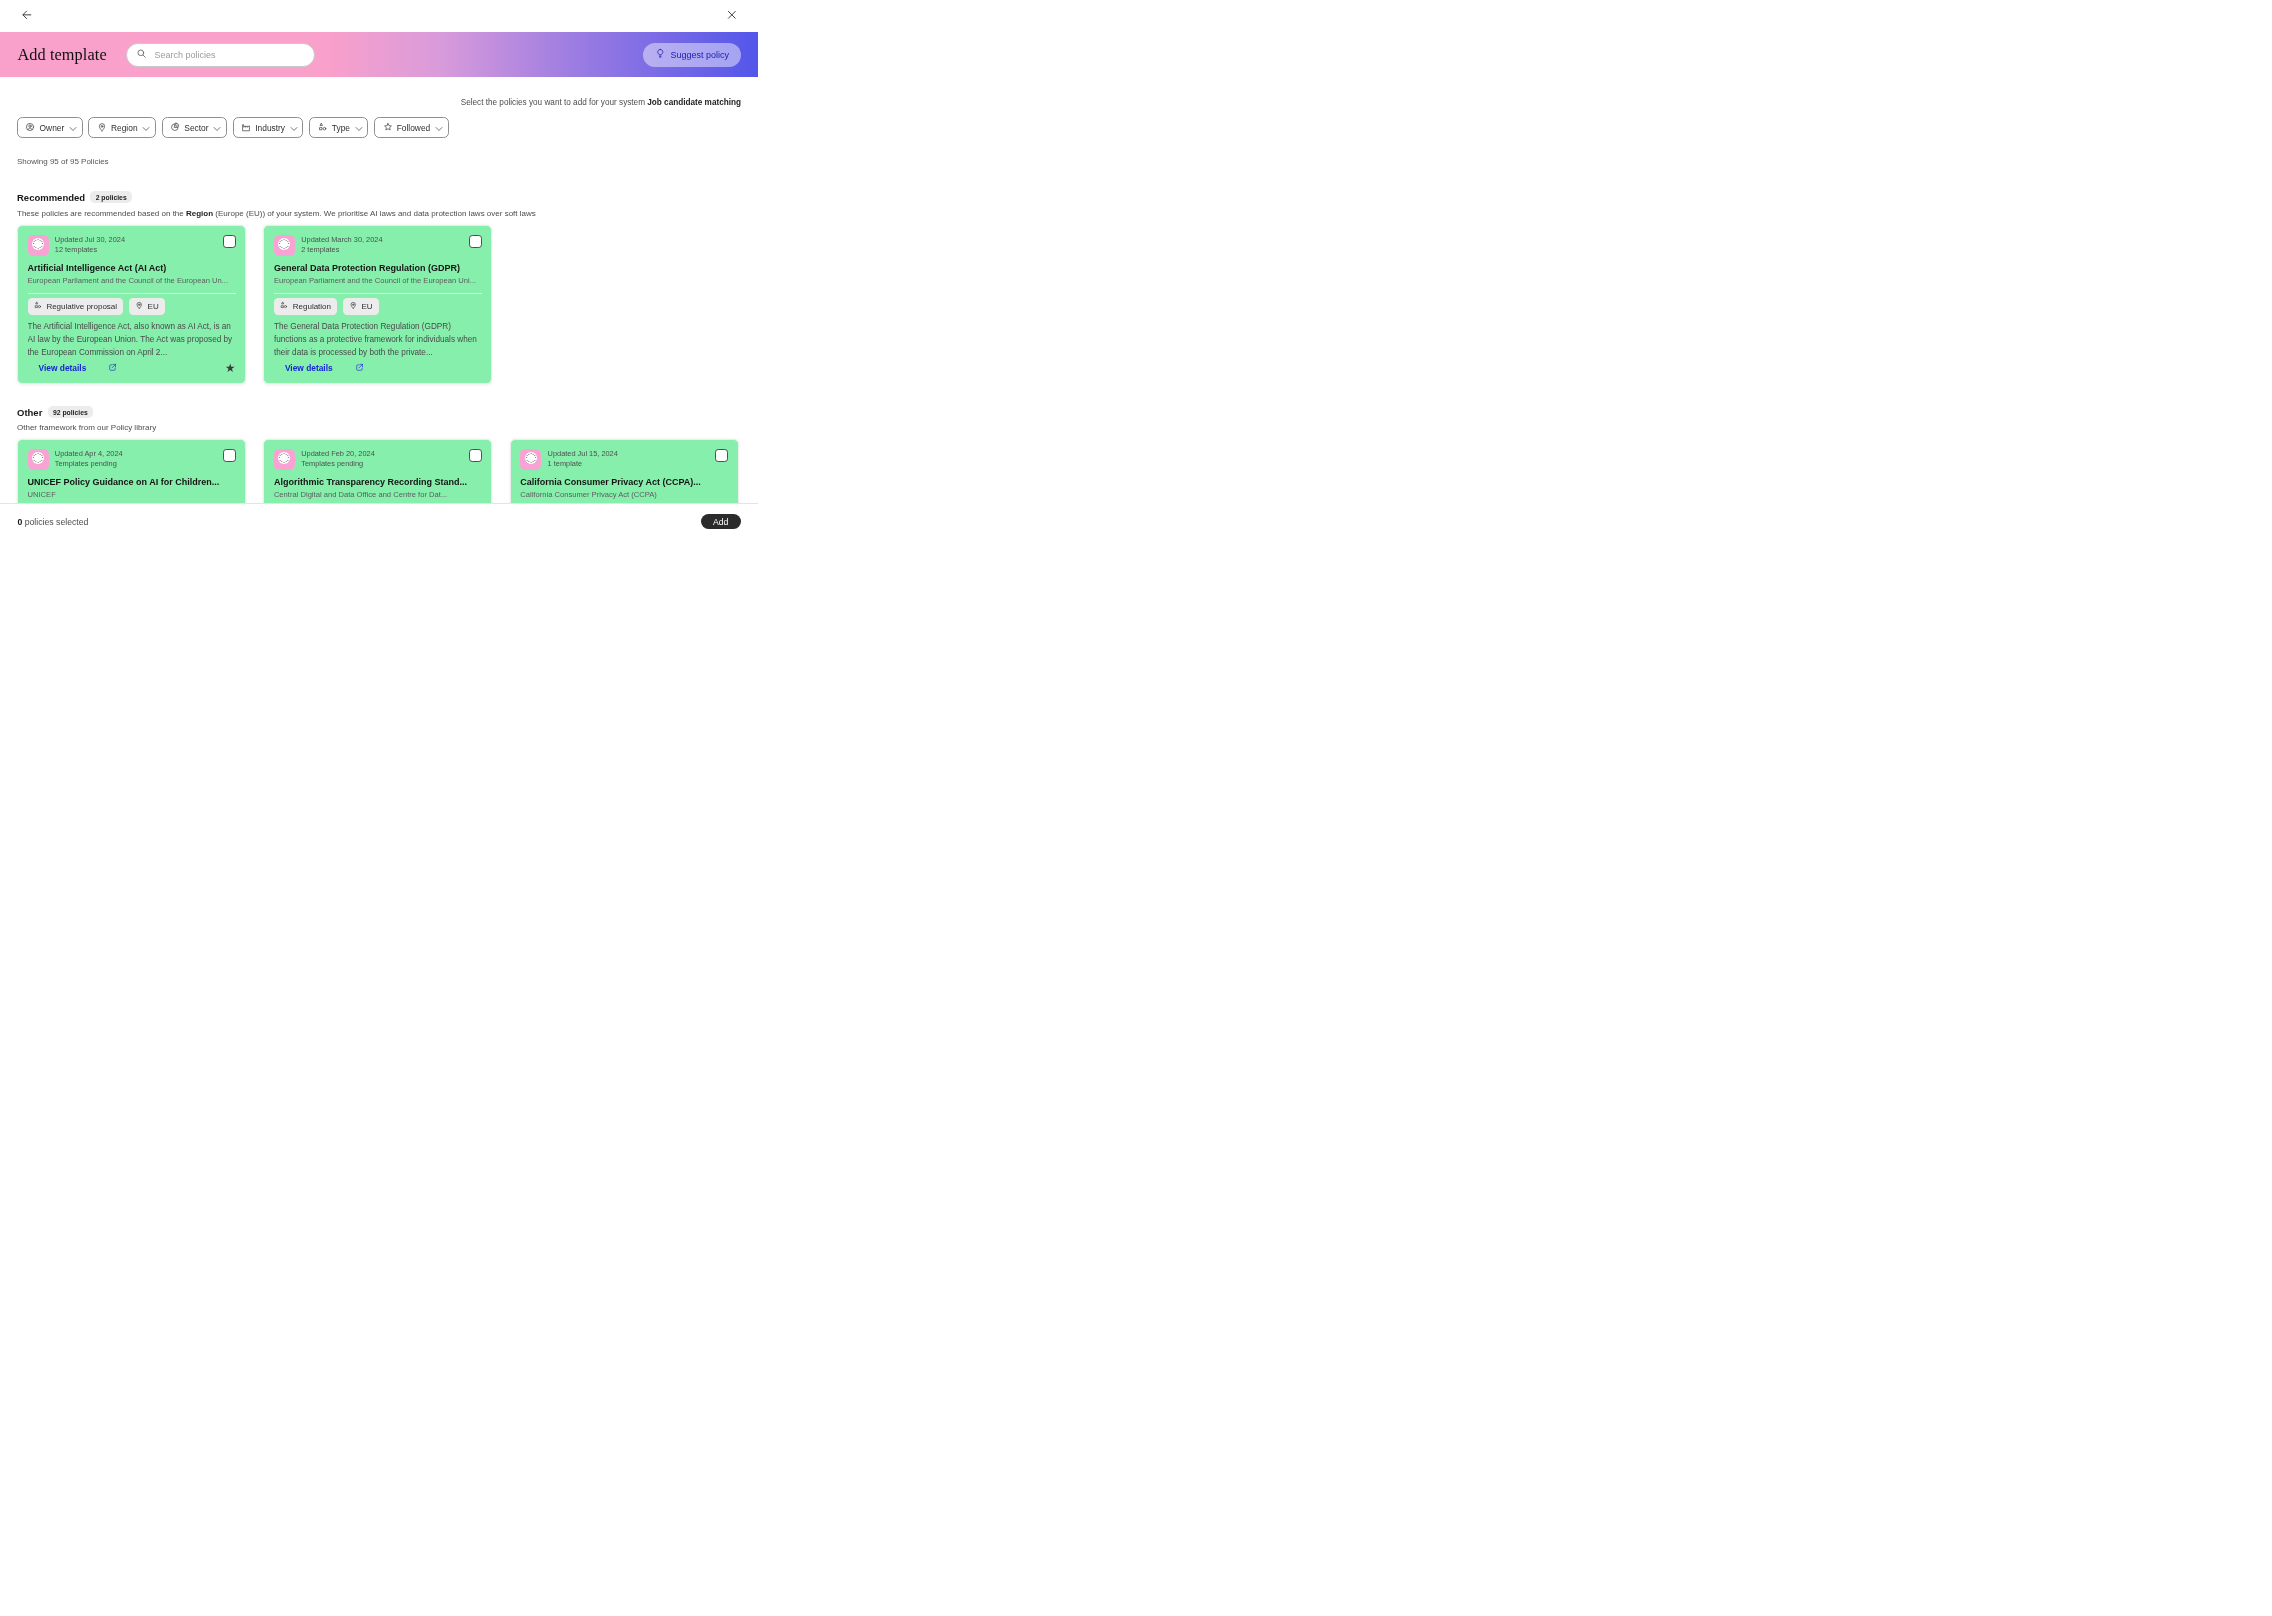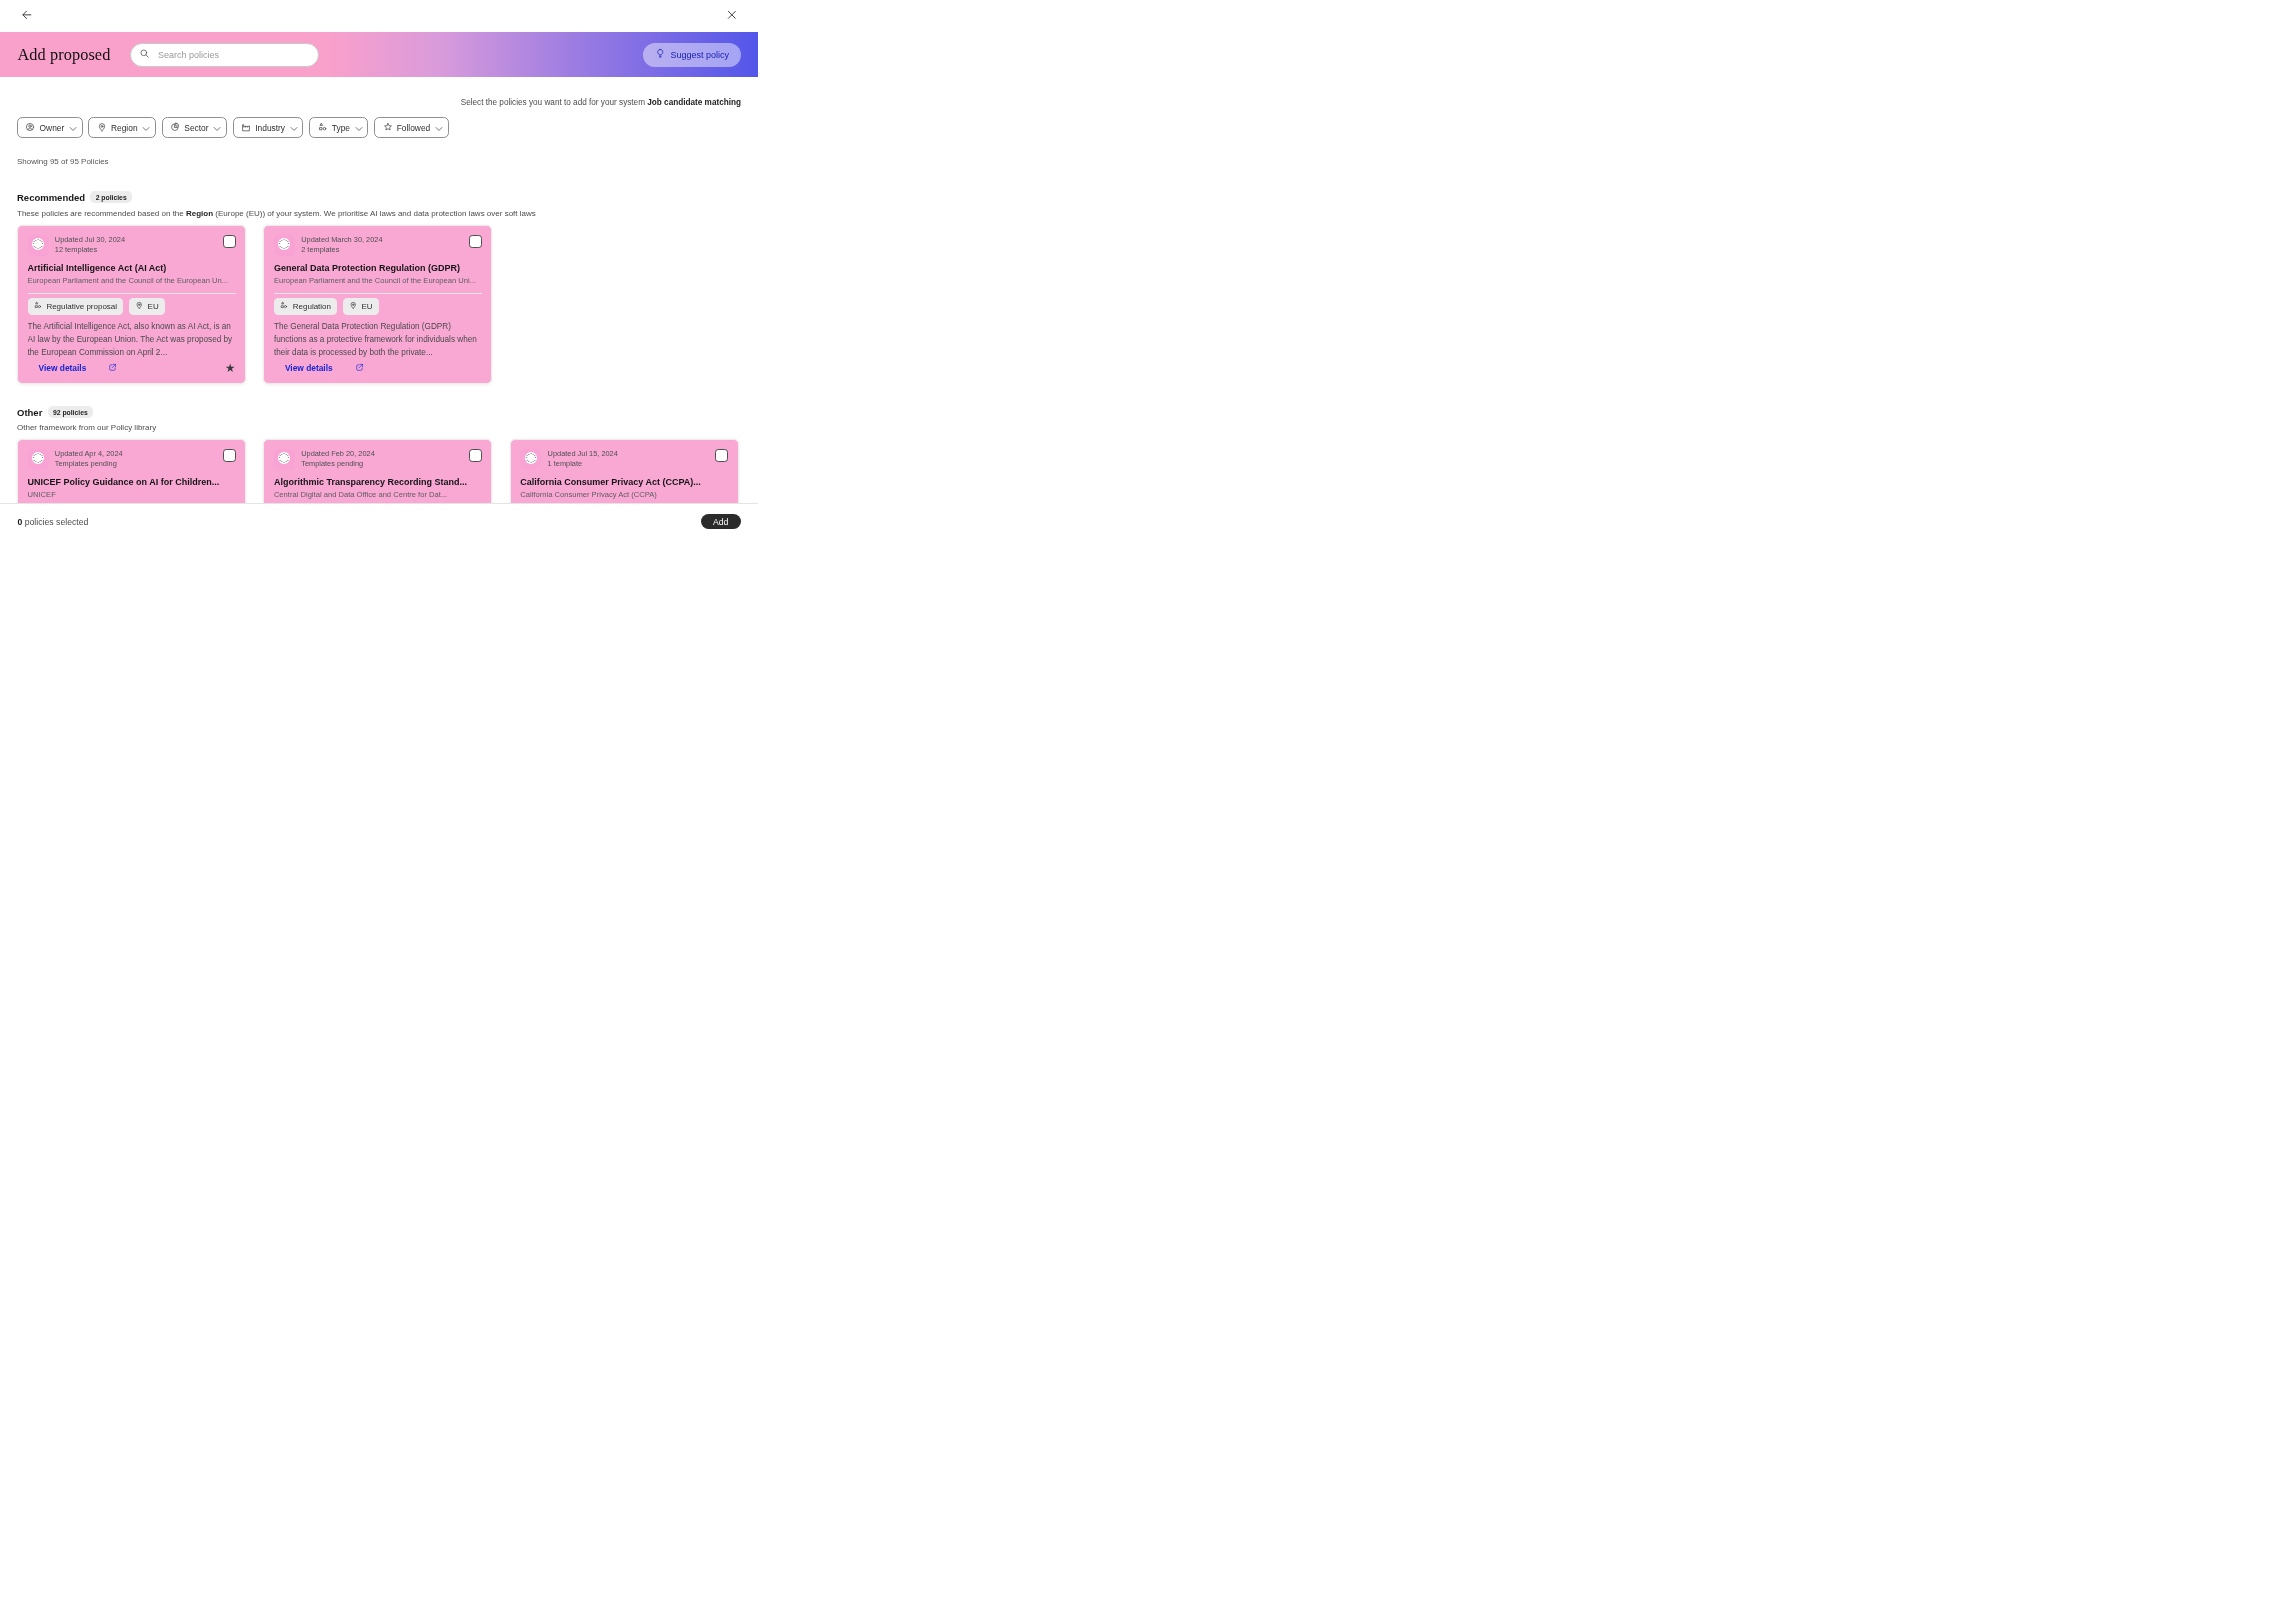--- a/index.html
+++ b/index.html
@@ -48,21 +48,21 @@
   .section-head{display:flex;align-items:center;gap:5.3px;}
   .section-head.first{margin-top:25px;}
   .section-head.second{margin-top:21.6px;}
   .section-title{font-size:9.5px;font-weight:700;color:#161616;}
   .count-badge{background:#ececec;border-radius:4.7px;padding:2.6px 5.3px;font-size:6.8px;font-weight:700;color:#222;}
   .section-desc{margin-top:5.8px;font-size:8px;color:#4c4c4c;}
   .section-desc b{color:#1d1d1d;}
   .section-sub{margin-top:4.7px;font-size:8px;color:#4c4c4c;}
 
   .cards-row{margin-top:7.4px;display:flex;gap:17.4px;}
-  .card{width:229px;box-sizing:border-box;background:#f9a8d4;border:0.5px solid #ededed;border-radius:5.3px;
+  .card{width:229px;box-sizing:border-box;background:#86efac;border:0.5px solid #ededed;border-radius:5.3px;
         box-shadow:0 0.5px 3.2px rgba(0,0,0,.07);padding:8.4px 9.5px 9.5px 9.5px;display:flex;flex-direction:column;}
   .card.tall{height:159px;}
   .card.short{height:105px;}
   .card-top{display:flex;align-items:flex-start;}
   .tile{width:21px;height:21px;border-radius:5.3px;background:#F8A3D3;display:flex;align-items:center;
         justify-content:center;flex:0 0 auto;}
   .tile svg{width:16px;height:16px;}
   .meta{margin-left:6.3px;font-size:7.4px;color:#4f4f4f;line-height:10.5px;}
   .checkbox{margin-left:auto;width:11px;height:11px;border:0.8px solid #4f4f4f;border-radius:3.2px;
             background:#fff;cursor:pointer;flex:0 0 auto;}
@@ -103,21 +103,21 @@
           </svg></span>
     </button>
     <button class="icon-btn close-btn">
       <span><svg viewBox="0 0 24 24" fill="none" stroke="currentColor" stroke-width="1.7" stroke-linecap="round" stroke-linejoin="round">
             <path d="M6 6l12 12M18 6 6 18"></path>
           </svg></span>
     </button>
   </div>
 
   <div class="header">
-    <div class="page-title">Add proposed</div>
+    <div class="page-title">Add template</div>
     <div class="search-pill">
       <span><svg viewBox="0 0 24 24" fill="none" stroke="currentColor" stroke-width="1.7" stroke-linecap="round" stroke-linejoin="round">
             <circle cx="10.5" cy="10.5" r="6.2"></circle>
             <path d="m15.3 15.3 4.9 4.9"></path>
           </svg></span>
       <input type="text" placeholder="Search policies" style="">
     </div>
     <button class="suggest-btn">
       <span><svg viewBox="0 0 24 24" fill="none" stroke="currentColor" stroke-width="1.7" stroke-linecap="round" stroke-linejoin="round">
             <path d="M12 3.2a5.9 5.9 0 0 1 3.4 10.7c-.8.6-1 1.3-1 2.1h-4.8c0-.8-.2-1.5-1-2.1A5.9 5.9 0 0 1 12 3.2z"></path>

